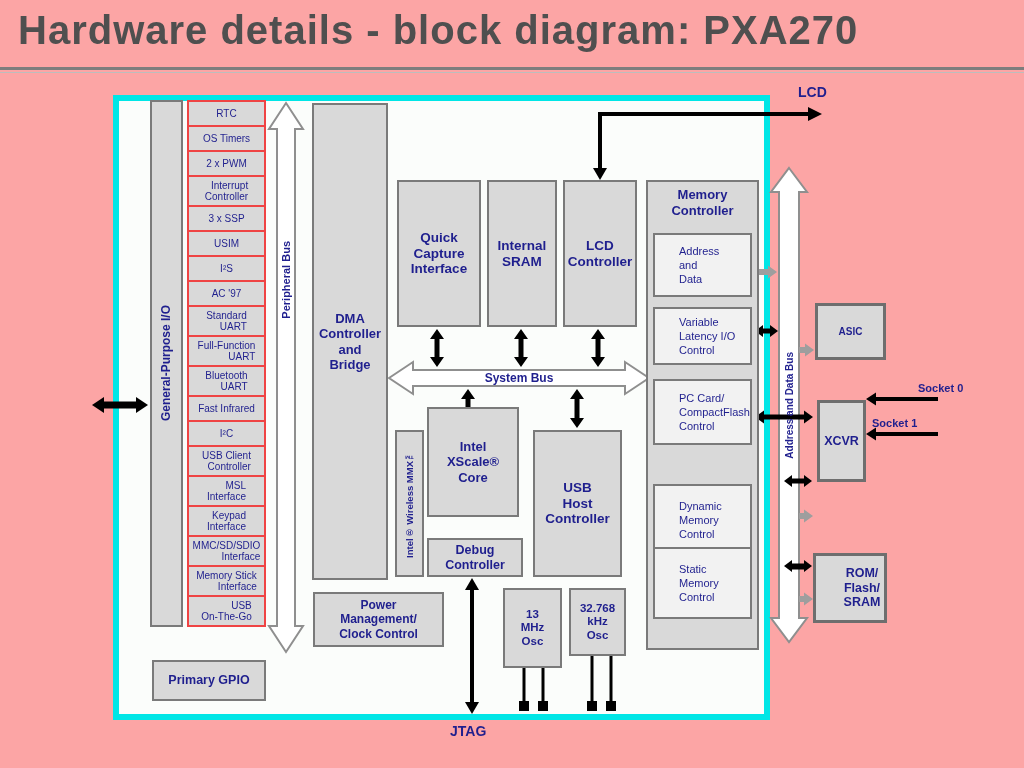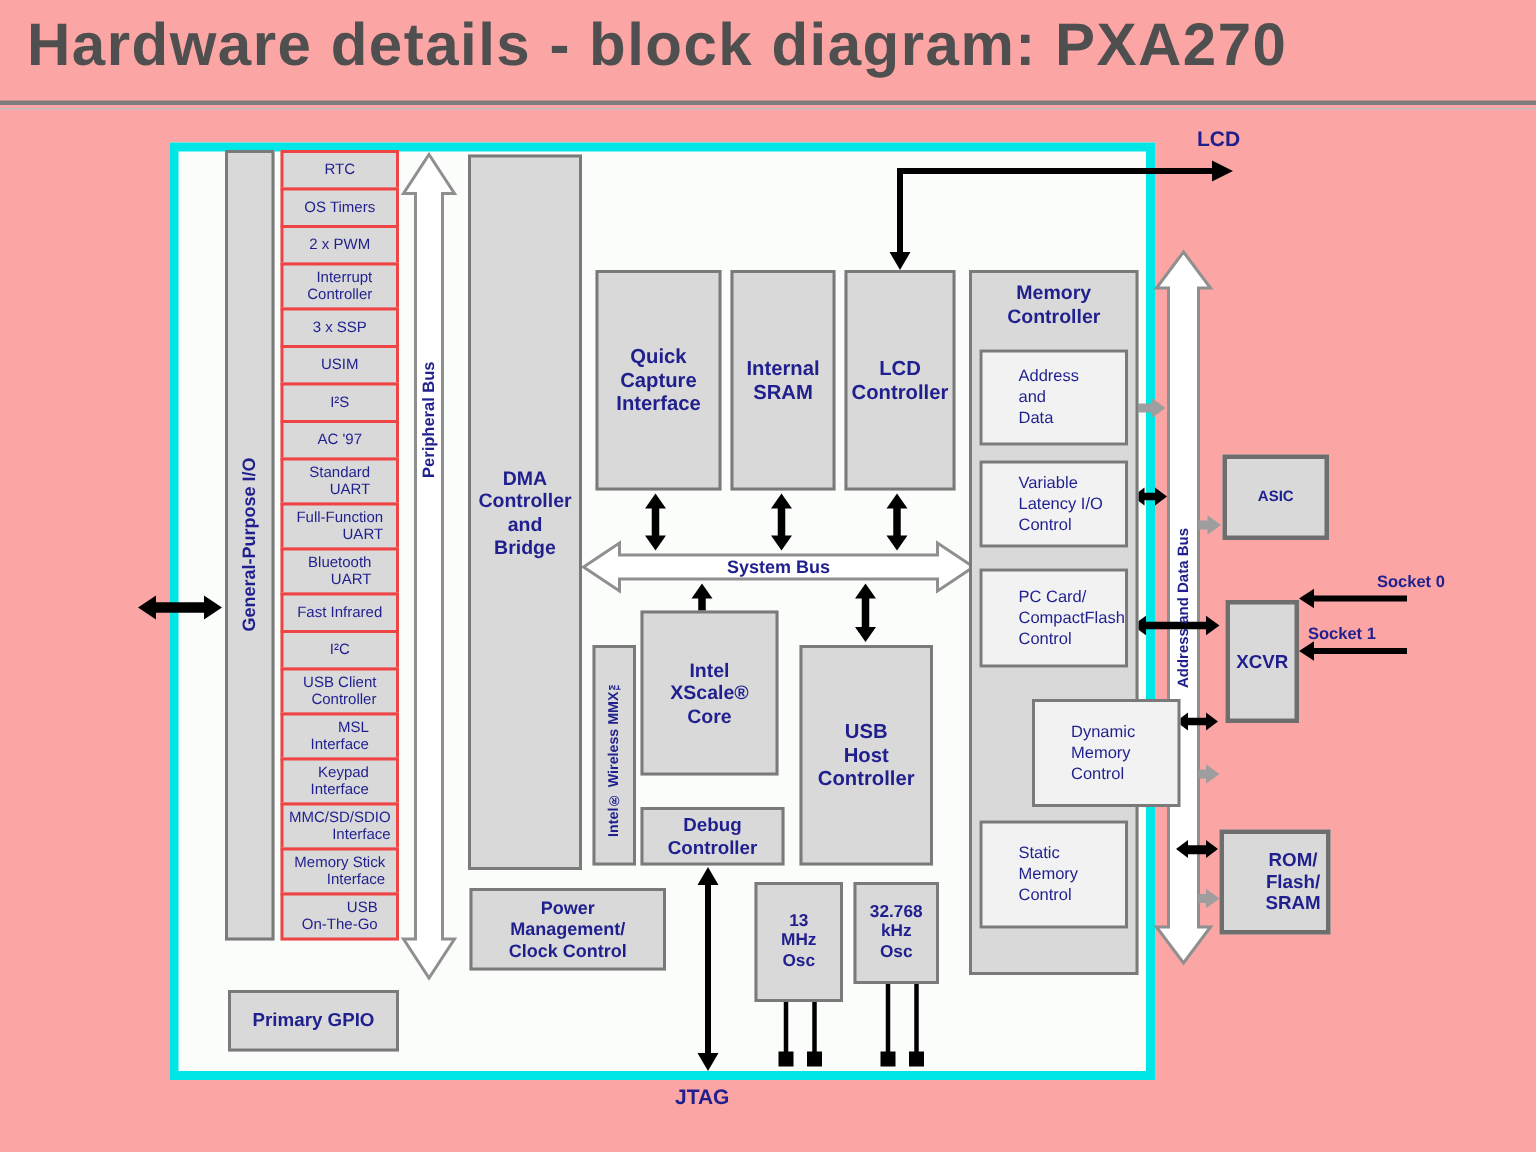--- a/index.html
+++ b/index.html
@@ -144,21 +144,21 @@
 Controller</div>
   <div class="subbox" style="left:653px;top:233px;width:99px;height:64px;">Address
 and
 Data</div>
   <div class="subbox" style="left:653px;top:307px;width:99px;height:58px;">Variable
 Latency I/O
 Control</div>
   <div class="subbox" style="left:653px;top:379px;width:99px;height:66px;">PC Card/
 CompactFlash
 Control</div>
-  <div class="subbox" style="left:653px;top:466px;width:99px;height:72px;margin-left:35px;">Dynamic
+  <div class="subbox" style="left:653px;top:484px;width:99px;height:72px;">Dynamic
 Memory
 Control</div>
   <div class="subbox" style="left:653px;top:547px;width:99px;height:72px;">Static
 Memory
 Control</div>
 
   <div class="box" style="left:395px;top:430px;width:29px;height:147px;">
     <span class="vtext" style="font-size:9.5px;">Intel® Wireless MMX™</span>
   </div>
   <div class="box" style="left:427px;top:407px;width:92px;height:110px;font-size:13px;">Intel

